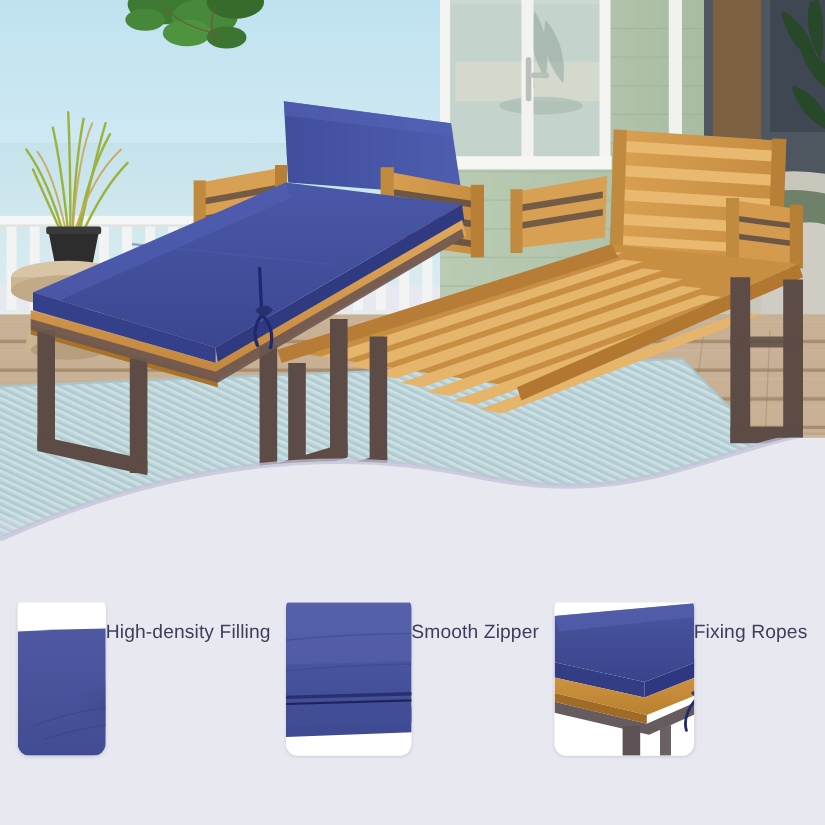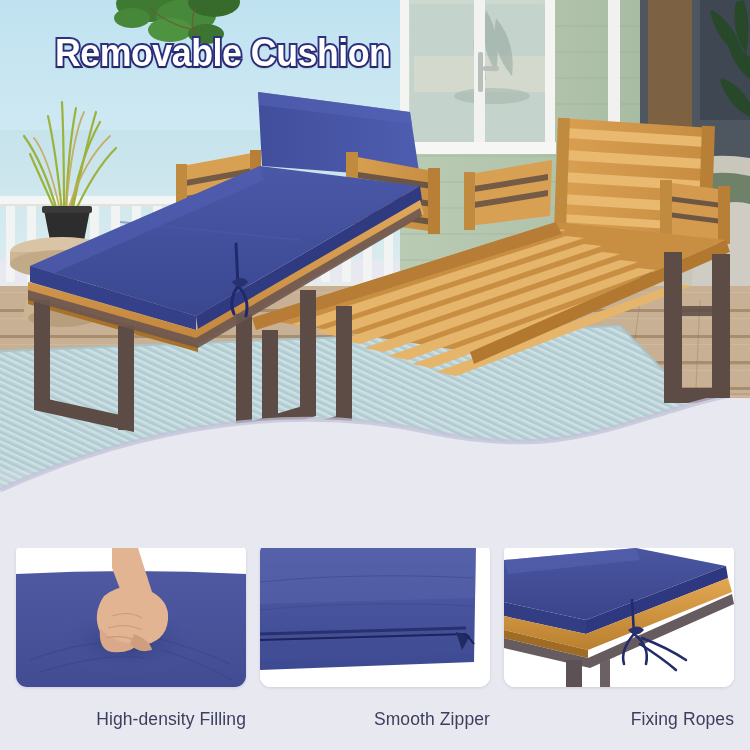--- a/index.html
+++ b/index.html
@@ -84,22 +84,21 @@
     top: 42px;
     width: 750px;
     display: flex;
     justify-content: center;
     gap: 14px;
   }
 
   .card-col {
     width: 230px;
     display: flex;
-    flex-direction: column;
-    align-items: flex-end;
+    align-items: flex-start;
   }
 
   .card {
     width: 230px;
     height: 145px;
     border-radius: 11px;
     overflow: hidden;
     background: #ffffff;
     box-shadow: 0 1px 3px rgba(90,90,130,.18);
     position: relative;
@@ -396,23 +395,20 @@
             <path d="M238 286 q-10 14 -4 28"></path>
             <path d="M238 286 q12 12 8 30"></path>
           </g>
           <path d="M232 282 q10 -8 16 0 q-8 10 -16 0Z" fill="#26316f"></path>
         </g>
 
         <rect x="0" y="470" width="750" height="50" fill="#dfe3ea" opacity=".25"></rect>
       </g>
     </svg>
 
-    <div class="title-wrap">
-      <div class="title">Removable Cushion</div>
-    </div>
   </div>
 
   <div class="wave">
     <svg viewBox="0 0 750 150" preserveAspectRatio="none">
       <path d="M0 92 C 150 24, 300 6, 430 34 C 545 58, 600 34, 680 10 C 712 0, 736 -4, 750 -8 L750 150 L0 150 Z" fill="#e8e8f1"></path>
       <path d="M0 92 C 150 24, 300 6, 430 34 C 545 58, 600 34, 680 10 C 712 0, 736 -4, 750 -8" fill="none" stroke="#c3c3d8" stroke-width="5" opacity=".75"></path>
     </svg>
   </div>
 
   <div class="panel">

